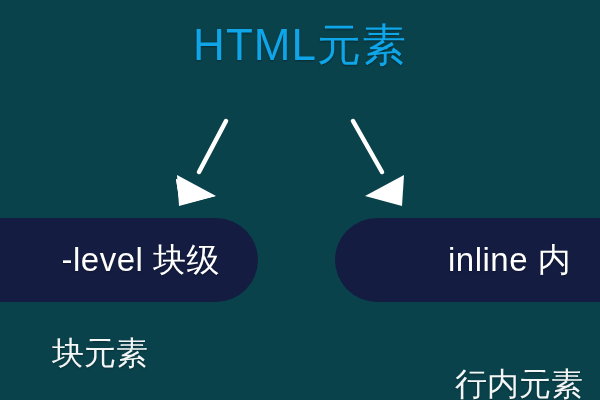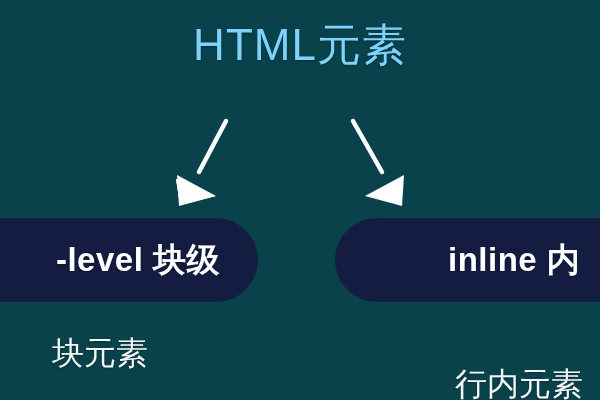--- a/index.html
+++ b/index.html
@@ -22,21 +22,21 @@
     overflow: hidden;
   }
 
   
   .title {
     position: absolute;
     left: 0;
     top: 14px;
     width: 600px;
     text-align: center;
-    color: #7dd3fc;
+    color: #0ea5e9;
     font-size: 44px;
     font-weight: 400;
     letter-spacing: 1px;
     line-height: 62px;
     white-space: nowrap;
     text-shadow: 0 1px 2px rgba(0,0,0,0.35);
   }
 
   
   .arrows-layer {
@@ -67,21 +67,21 @@
   }
   .pill-right {
     left: 335px;
     width: 340px;
     justify-content: flex-start;
     padding-left: 113px;
   }
   .pill-label {
     color: #ffffff;
     font-size: 33px;
-    font-weight: bold;
+    font-weight: normal;
     white-space: nowrap;
     letter-spacing: 0.5px;
     text-shadow: 0 1px 2px rgba(0,0,0,0.3);
   }
 
   
   .caption {
     position: absolute;
     top: 330px;
     color: #f2f6f6;

